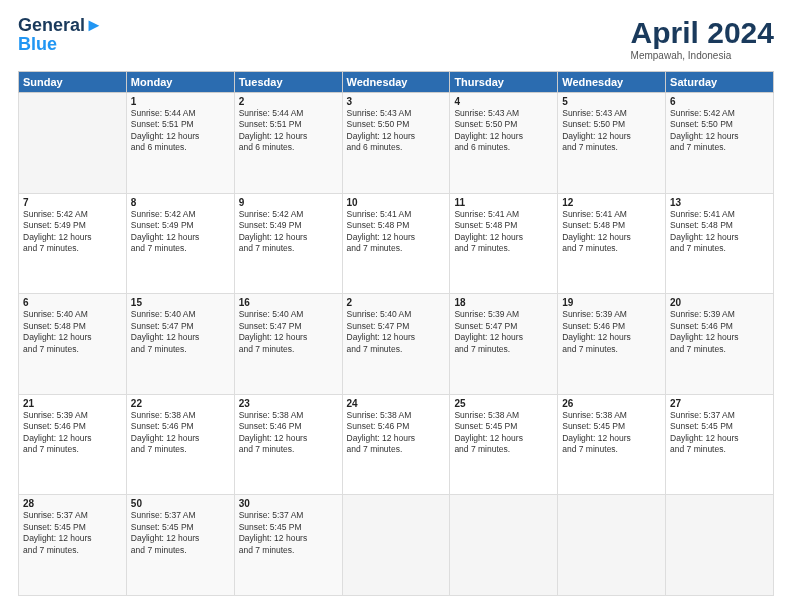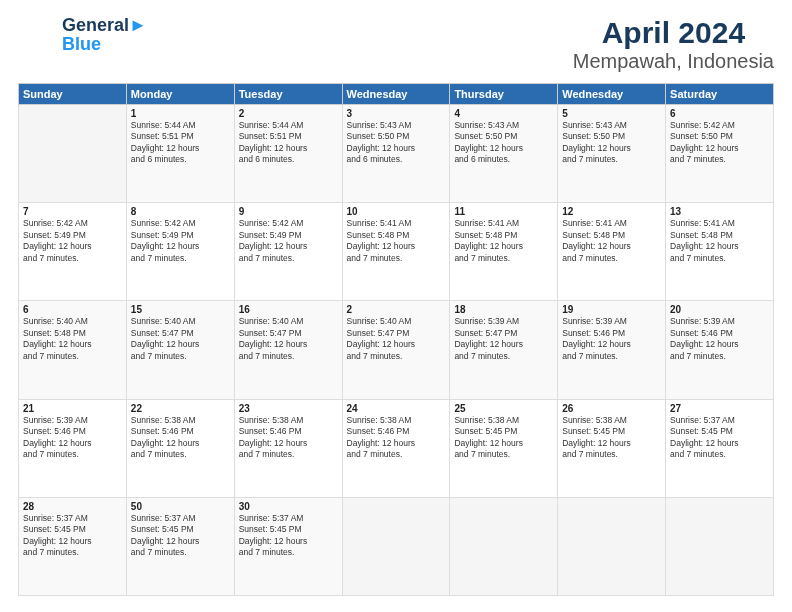--- a/index.html
+++ b/index.html
@@ -15,45 +15,44 @@
       height: 612px;
       padding: 16px 18px;
       display: flex;
       flex-direction: column;
     }
     .header {
       display: flex;
       justify-content: space-between;
       align-items: flex-start;
       margin-bottom: 10px;
-      margin-left: 44px;
     }
     .logo {
       display: flex;
       align-items: center;
     }
     .logo-text {
       font-size: 18px;
       font-weight: bold;
       color: #1a3a5c;
       line-height: 1.1;
     }
     .logo-text span {
       color: #2196F3;
     }
     .title-block {
-      text-align: center;
+      text-align: left;
     }
     .month-title {
       font-size: 30px;
       font-weight: bold;
       color: #1a3a5c;
     }
     .subtitle {
-      font-size: 20px;
+      font-size: 10px;
       color: #555;
     }
     .calendar {
       flex: 1;
       border-collapse: collapse;
       width: 100%;
       table-layout: fixed;
     }
     .calendar th {
       background: #2b6cb0;

